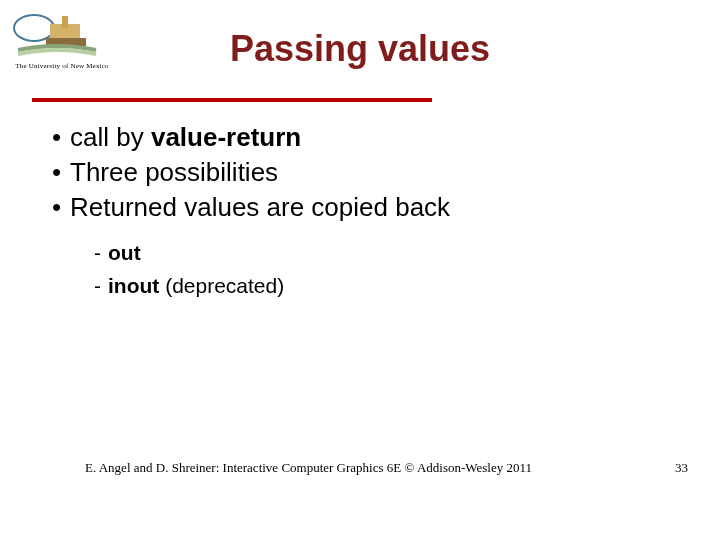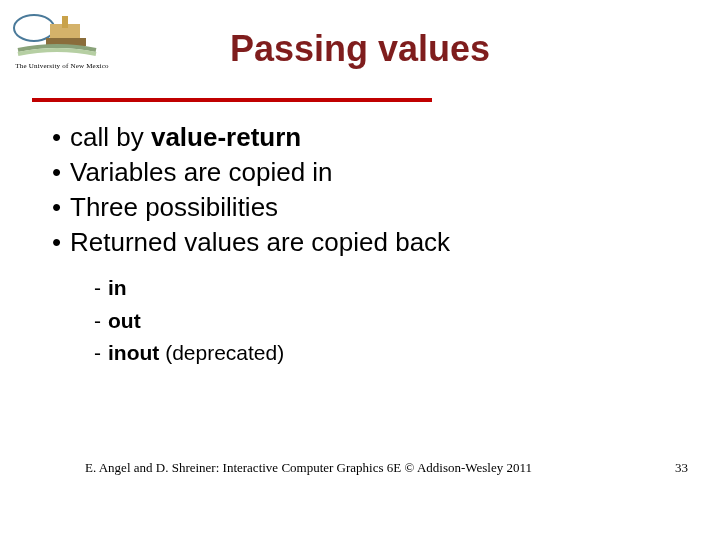--- a/index.html
+++ b/index.html
@@ -41,33 +41,27 @@
 
   <div class="title">Passing values</div>
   <div class="title-underline"></div>
 
   <div class="content">
     <ul class="bullets">
       <li>
         <span>call by </span><span class="b">value-return</span><span></span>
       </li>
       <li>
-        <span>Variables are copied in</span><span class="b"></span><span></span>
-      </li>
-      <li>
         <span>Three possibilities</span><span class="b"></span><span></span>
       </li>
       <li>
         <span>Returned values are copied back</span><span class="b"></span><span></span>
       </li>
     </ul>
     <ul class="sublist">
-      <li>
-        <span class="b">in</span><span></span>
-      </li>
       <li>
         <span class="b">out</span><span></span>
       </li>
       <li>
         <span class="b">inout</span><span> (deprecated)</span>
       </li>
     </ul>
   </div>
 
   <div class="footer">

